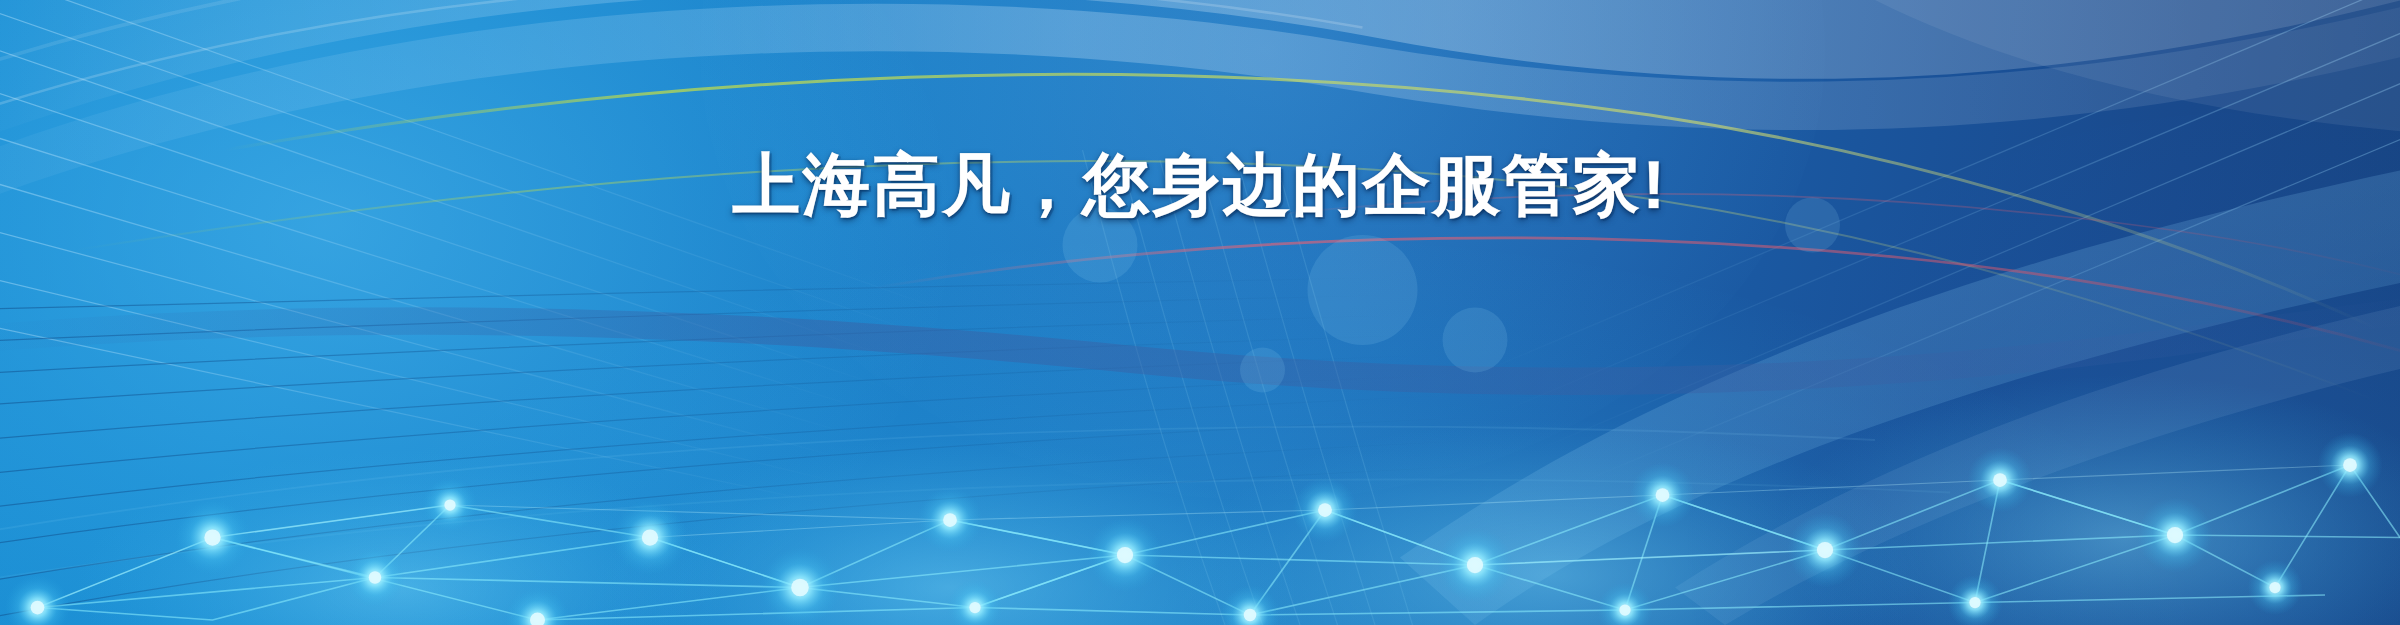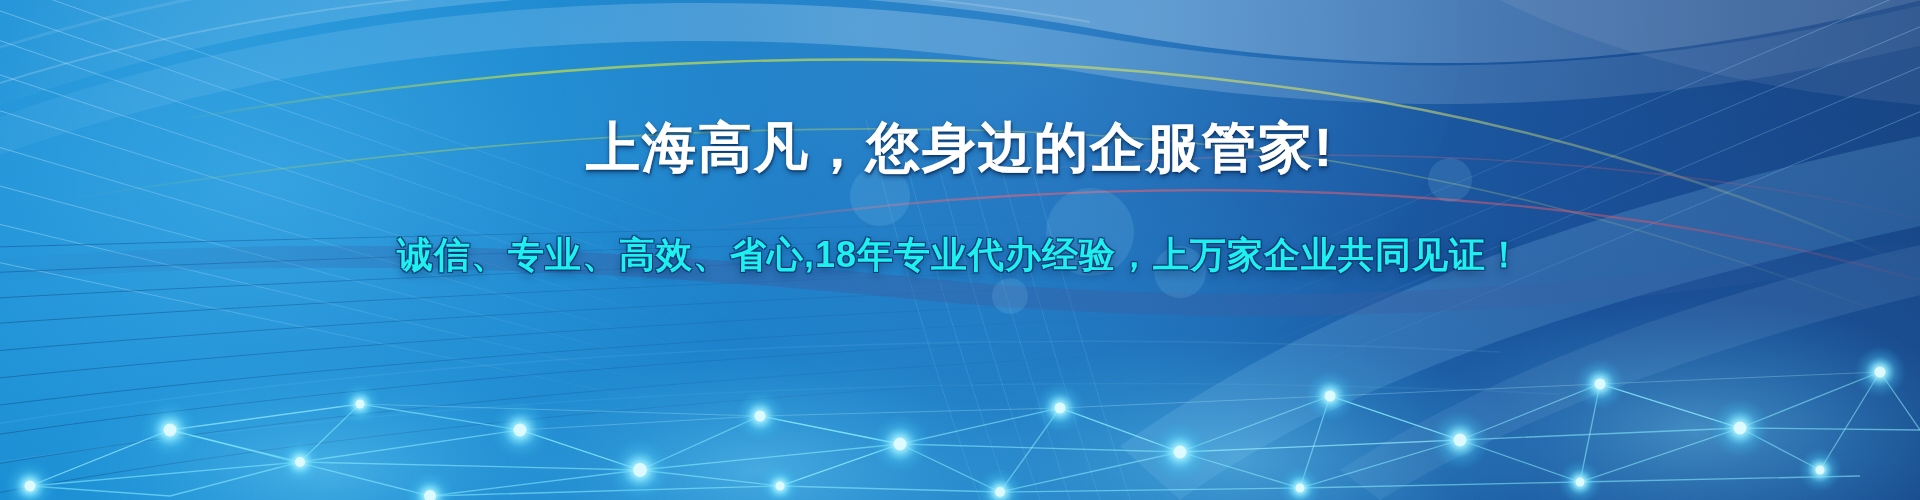--- a/index.html
+++ b/index.html
@@ -354,16 +354,15 @@
       <circle cx="1090" cy="232" r="44"></circle>
       <circle cx="1180" cy="272" r="26"></circle>
       <circle cx="1010" cy="296" r="18"></circle>
       <circle cx="880" cy="196" r="30"></circle>
       <circle cx="1450" cy="180" r="22"></circle>
     </g>
   </svg>
 
   <div class="content">
     <div class="headline">上海高凡，您身边的企服管家!</div>
-    <div class="subline">诚信、专业、高效、省心,18年专业代办经验，上万家企业共同见证！</div>
   </div>
 
 </div>
 
 </body></html>

